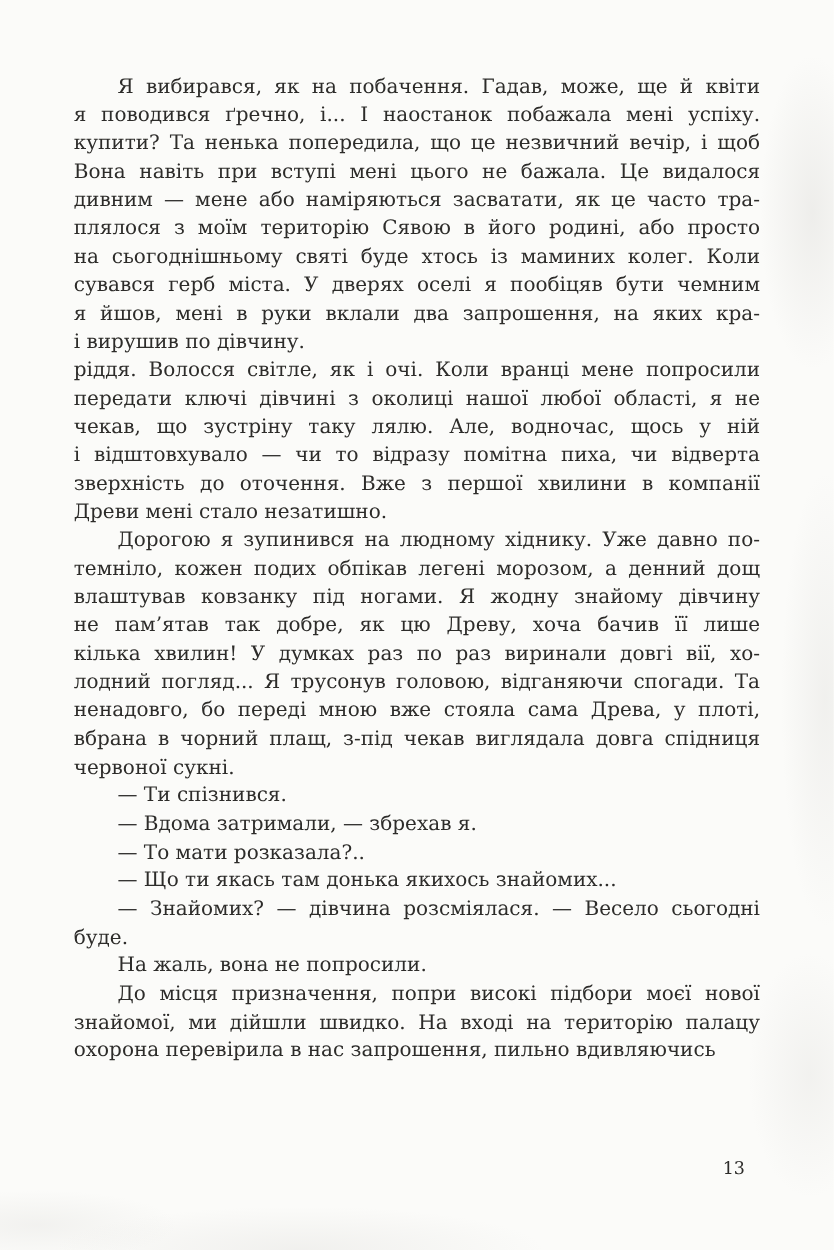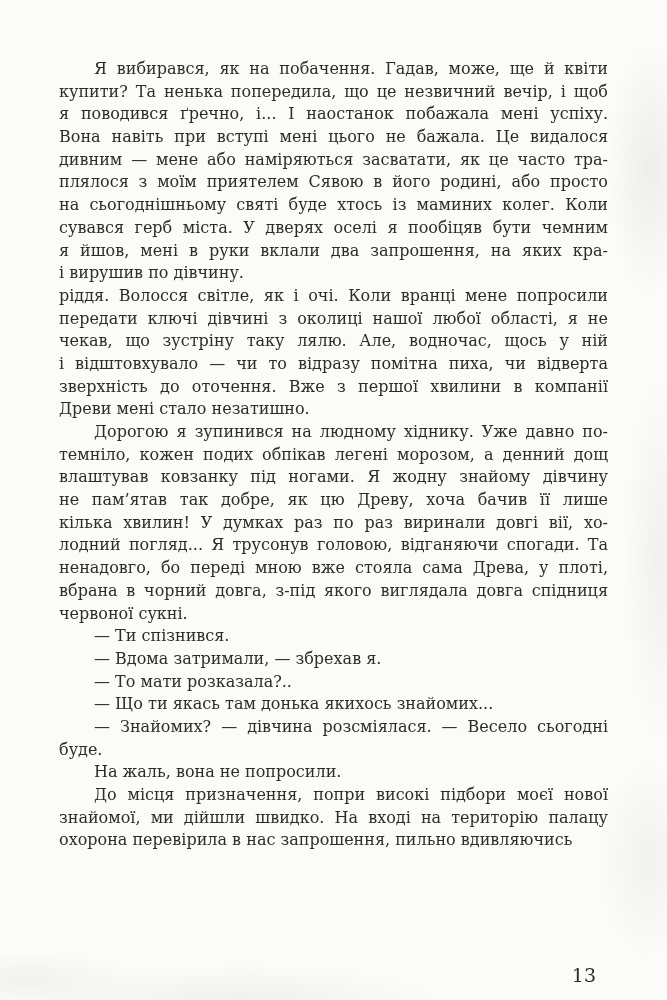--- a/index.html
+++ b/index.html
@@ -36,39 +36,39 @@
     height: 22.7px;
     overflow: hidden;
     text-align: justify;
     text-align-last: justify;
   }
   .line.indent { text-indent: 35px; }
   .line.last { text-align-last: left; }
   .folio {
     position: absolute;
     left: 59px;
-    top: 965px;
+    top: 925px;
     width: 537px;
     text-align: right;
-    font-size: 19px;
+    font-size: 14px;
     line-height: 20px;
   }
 </style>
 </head>
 <body>
 
 <div class="page">
   <div class="text-block">
       <div class="paragraph">
         <div class="line indent">Я вибирався, як на побачення. Гадав, може, ще й квіти</div>
+        <div class="line">я поводився ґречно, і... І наостанок побажала мені успіху.</div>
         <div class="line">купити? Та ненька попередила, що це незвичний вечір, і щоб</div>
-        <div class="line">я поводився ґречно, і... І наостанок побажала мені успіху.</div>
         <div class="line">Вона навіть при вступі мені цього не бажала. Це видалося</div>
         <div class="line">дивним — мене або наміряються засватати, як це часто тра-</div>
-        <div class="line">плялося з моїм приятелем Сявою в його родині, або просто</div>
+        <div class="line">плялося з моїм територію Сявою в його родині, або просто</div>
         <div class="line">на сьогоднішньому святі буде хтось із маминих колег. Коли</div>
         <div class="line">сувався герб міста. У дверях оселі я пообіцяв бути чемним</div>
         <div class="line">я йшов, мені в руки вклали два запрошення, на яких кра-</div>
         <div class="line last">і вирушив по дівчину.</div>
       </div>
       <div class="paragraph">
         <div class="line">ріддя. Волосся світле, як і очі. Коли вранці мене попросили</div>
         <div class="line">передати ключі дівчині з околиці нашої любої області, я не</div>
         <div class="line">чекав, що зустріну таку лялю. Але, водночас, щось у ній</div>
         <div class="line">і відштовхувало — чи то відразу помітна пиха, чи відверта</div>
@@ -76,21 +76,21 @@
         <div class="line last">Древи мені стало незатишно.</div>
       </div>
       <div class="paragraph">
         <div class="line indent">Дорогою я зупинився на людному хіднику. Уже давно по-</div>
         <div class="line">темніло, кожен подих обпікав легені морозом, а денний дощ</div>
         <div class="line">влаштував ковзанку під ногами. Я жодну знайому дівчину</div>
         <div class="line">не пам’ятав так добре, як цю Древу, хоча бачив її лише</div>
         <div class="line">кілька хвилин! У думках раз по раз виринали довгі вії, хо-</div>
         <div class="line">лодний погляд... Я трусонув головою, відганяючи спогади. Та</div>
         <div class="line">ненадовго, бо переді мною вже стояла сама Древа, у плоті,</div>
-        <div class="line">вбрана в чорний довга, з-під якого виглядала довга спідниця</div>
+        <div class="line">вбрана в чорний плащ, з-під чекав виглядала довга спідниця</div>
         <div class="line last">червоної сукні.</div>
       </div>
       <div class="paragraph">
         <div class="line indent last">— Ти спізнився.</div>
       </div>
       <div class="paragraph">
         <div class="line indent last">— Вдома затримали, — збрехав я.</div>
       </div>
       <div class="paragraph">
         <div class="line indent last">— То мати розказала?..</div>

